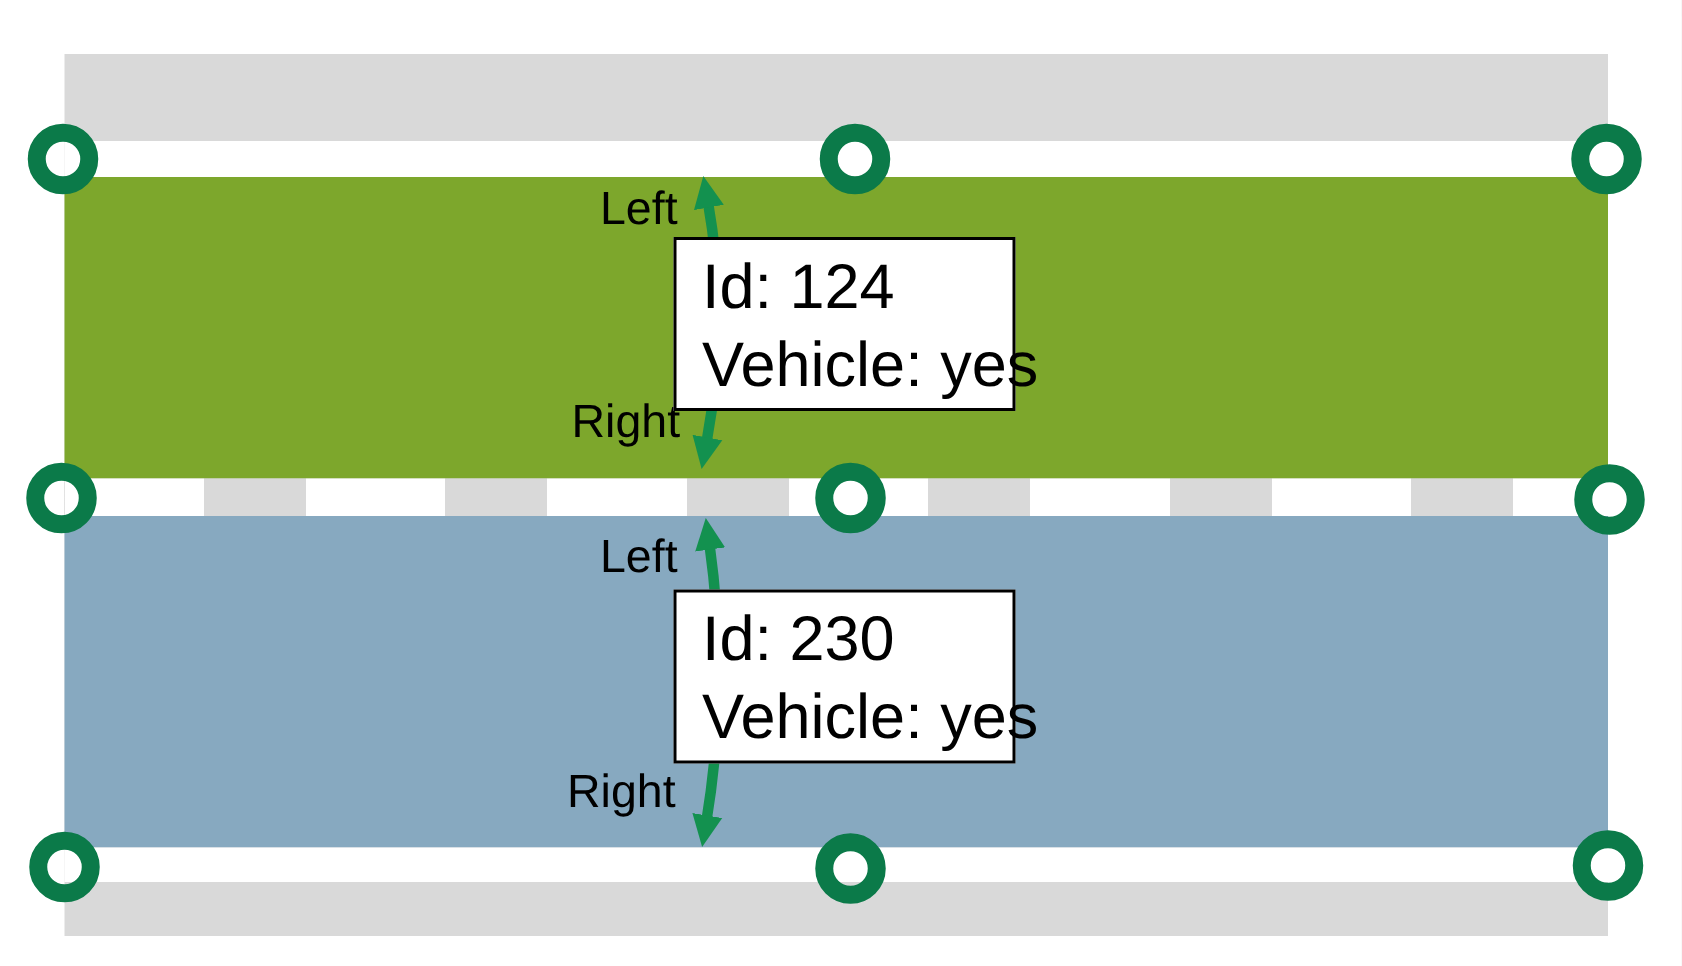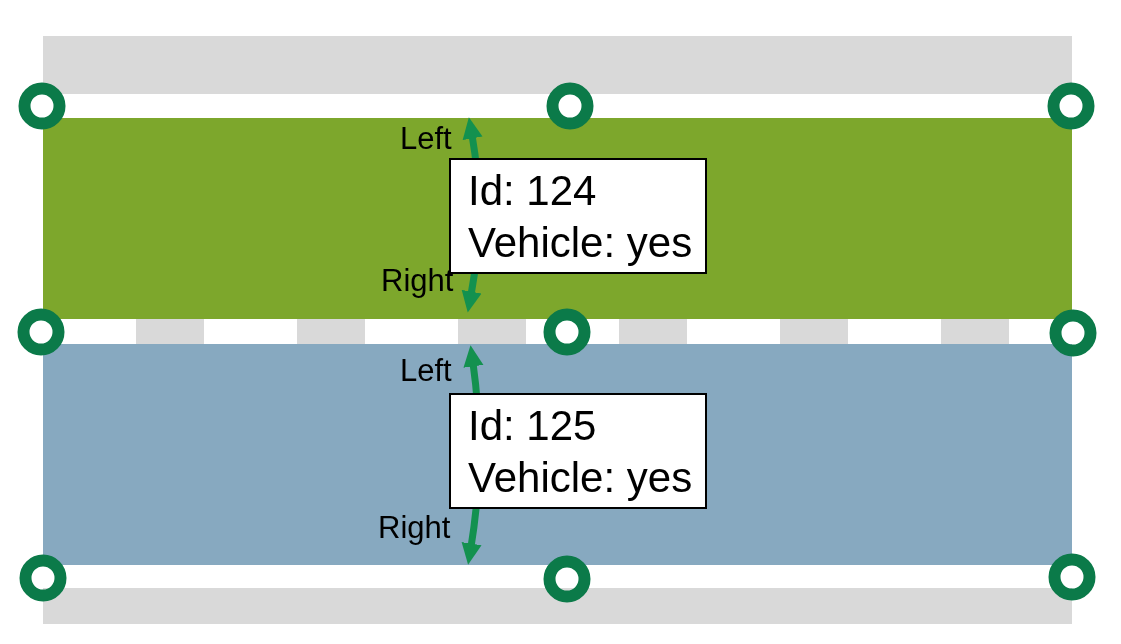--- a/index.html
+++ b/index.html
@@ -69,21 +69,21 @@
   }
   .dir-label {
     position: absolute;
     font-size: 31px;
     line-height: 36px;
     color: var(--label-black, #000000);
     white-space: nowrap;
   }
   .info-box {
     position: absolute;
-    width: 258px; height: 116px;
+    width: 228px; height: 116px;
     box-sizing: border-box;
     background: var(--info-box-bg, #ffffff);
     border: 2px solid var(--info-box-border, #000000);
     padding: 5px 6px 0 17px;
     font-size: 42px;
     line-height: 52px;
     color: var(--label-black, #000000);
     white-space: nowrap;
   }
   .node {
@@ -122,21 +122,21 @@
   <div class="dir-label" style="left:400px; top:110px;">Left</div>
   <div class="dir-label" style="left:381px; top:252px;">Right</div>
   <div class="dir-label" style="left:400px; top:342px;">Left</div>
   <div class="dir-label" style="left:378px; top:499px;">Right</div>
 
   <div class="info-box" style="left:449px; top:147px;">
     <div>Id: 124</div>
     <div>Vehicle: yes</div>
   </div>
   <div class="info-box" style="left:449px; top:382px;">
-    <div>Id: 125</div>
+    <div>Id: 230</div>
     <div>Vehicle: yes</div>
   </div>
 
   <div class="node" style="left:42px;   top:95px;"></div>
   <div class="node" style="left:570px;  top:95px;"></div>
   <div class="node" style="left:1071px; top:95px;"></div>
   <div class="node" style="left:41px;   top:321px;"></div>
   <div class="node" style="left:567px;  top:321px;"></div>
   <div class="node" style="left:1073px; top:322px;"></div>
   <div class="node" style="left:43px;   top:567px;"></div>

